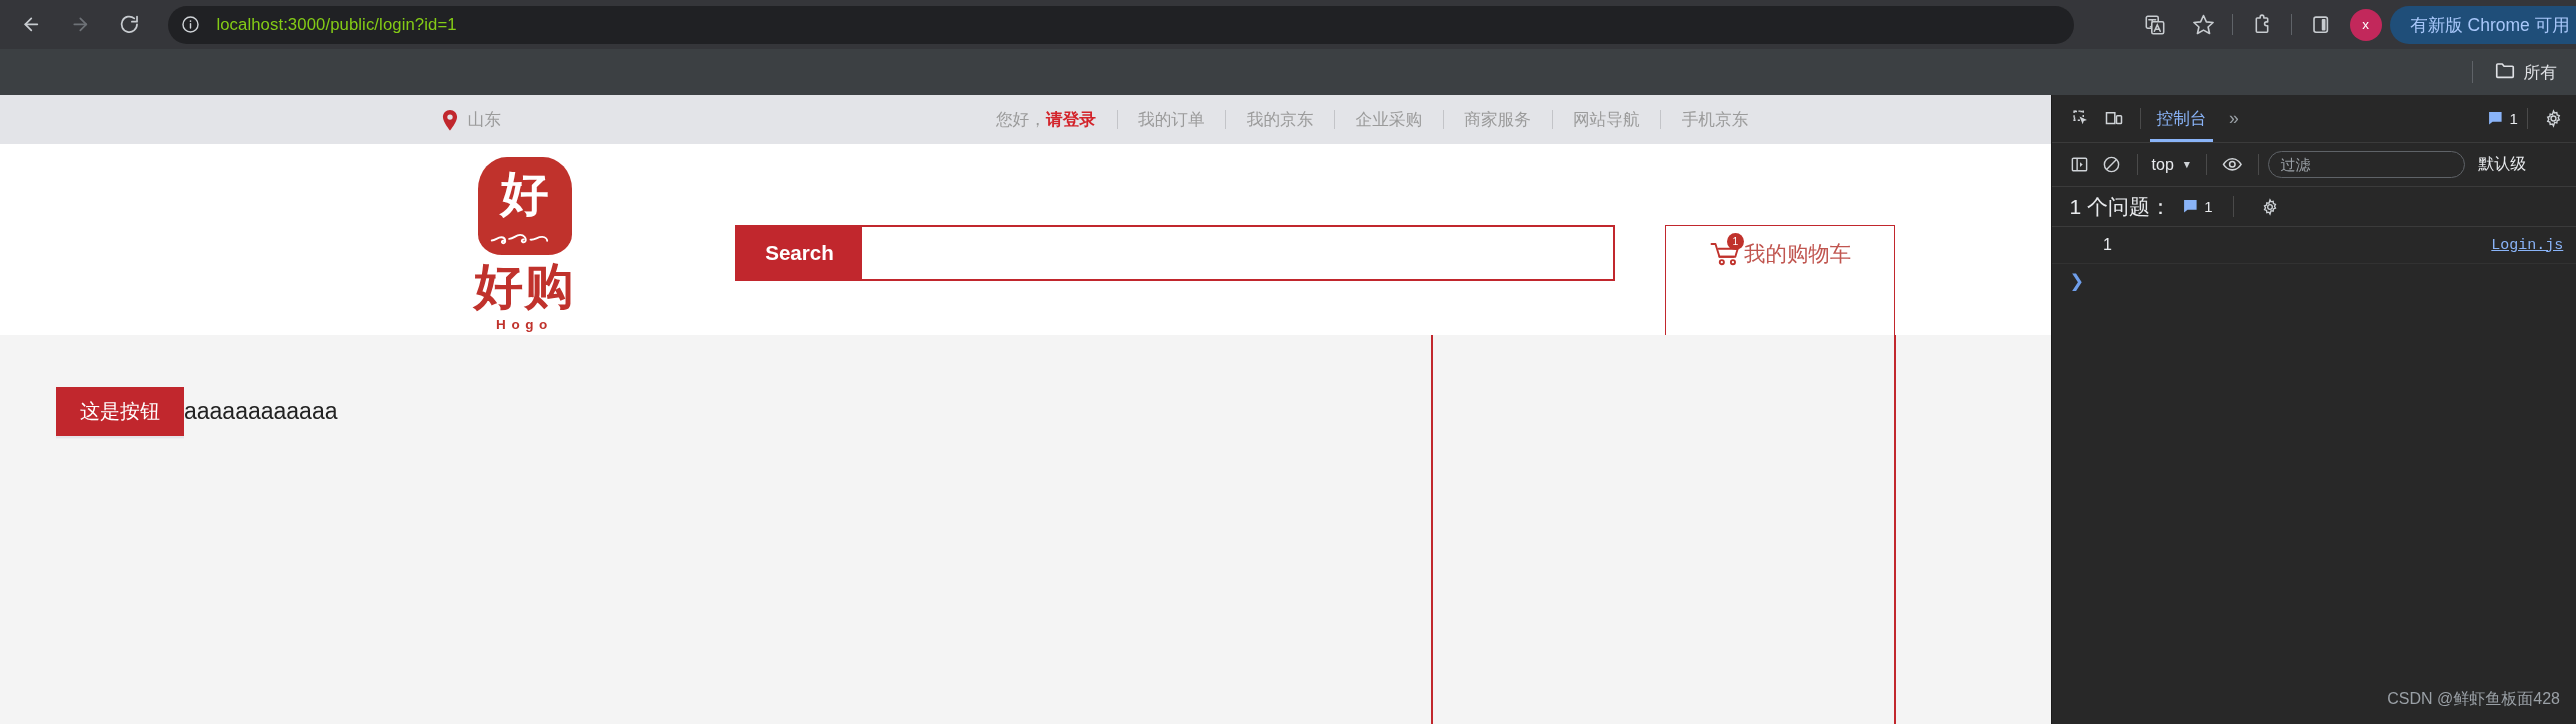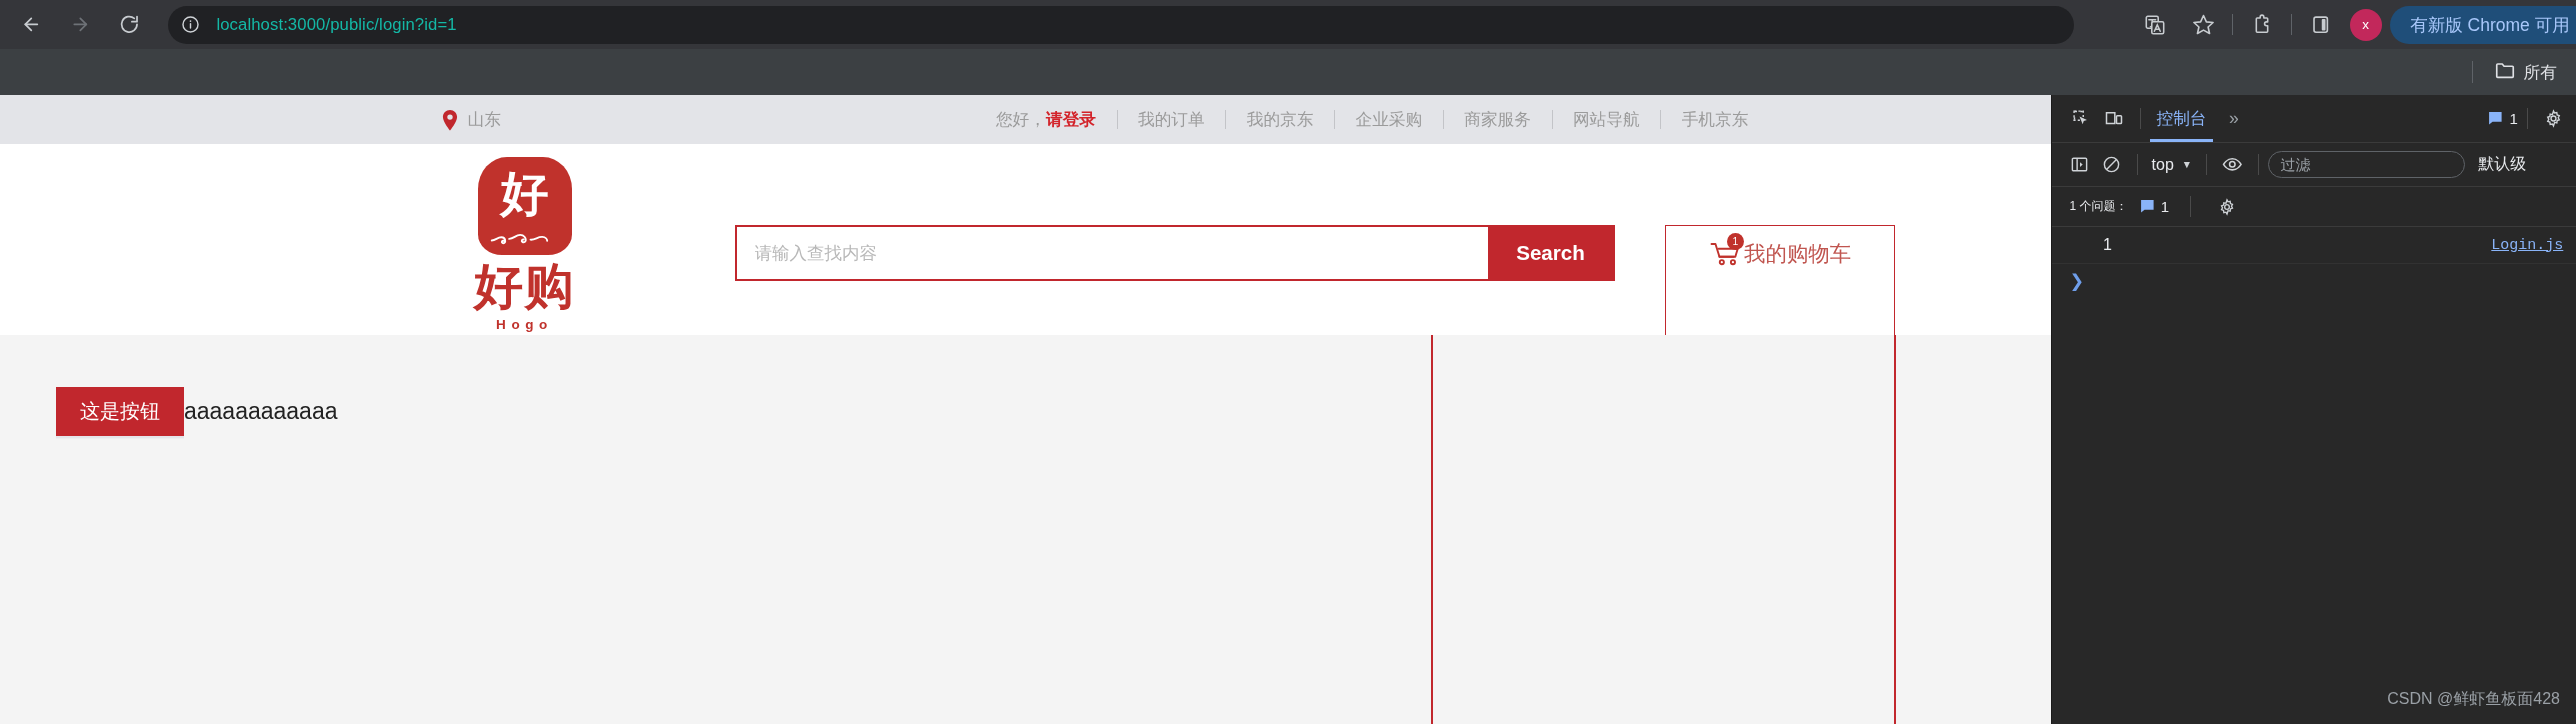--- a/index.html
+++ b/index.html
@@ -28,21 +28,21 @@
     margin-left:17.5px; height:38px; flex:0 0 auto;
     width:1906px; background:#202124; border-radius:19px;
     display:flex; align-items:center; padding:0 4.8px 0 3.2px;
   }
   .omni-info{
     width:33px; height:33px; margin-left:3.2px;
     display:flex; align-items:center; justify-content:center;
     border-radius:50%; color:#cfd3d7;
   }
   .omni-url{
-    color:#14b8a6; font-size:16.7px; margin-left:9.5px;
+    color:#84cc16; font-size:16.7px; margin-left:9.5px;
     white-space:nowrap; letter-spacing:0.1px;
   }
 
   .toolbar-right{
     position:absolute; right:0; top:0; height:49px;
     display:flex; align-items:center;
   }
   .tr-icon{
     width:37px; height:37px; margin:0 5.6px;
     display:flex; align-items:center; justify-content:center;
@@ -226,21 +226,21 @@
     color:#e8eaed; font-size:15px; padding:0 11px; outline:none;
     font-family:"Liberation Sans","DejaVu Sans",sans-serif;
   }
   .dt-filter::placeholder{ color:#9aa0a6; }
   .dt-level{ margin-left:12.7px; font-size:16px; color:#e8eaed; white-space:nowrap; }
 
   .dt-row3{
     height:40px; display:flex; align-items:center;
     padding-left:17.5px; gap:11px; border-bottom:0.8px solid #3b3b3b;
   }
-  .dt-issue-text{ font-size:12px; color:#e8eaed; }
+  .dt-issue-text{ font-size:21px; color:#e8eaed; }
 
   .dt-console{ position:relative; height:auto; }
   .dt-log{
     height:37px; display:flex; align-items:center;
     padding:0 12.7px 0 51px; border-bottom:0.8px solid #323232;
     position:relative;
   }
   .dt-log-val{ font-size:16px; color:#e8eaed; }
   .dt-log-src{
     margin-left:auto; color:#8ab4f8; font-size:15px;
@@ -376,21 +376,20 @@
             <path d="M28 20c6 0 8-5 14-5 5 0 7 4 7 6.5 0 2.2-2.2 3.4-4 2.5-2-1-1-3.6 1.2-3.2" fill="none" stroke="#ffffff" stroke-width="2.4" stroke-linecap="round"></path>
             <path d="M55 21c6 .5 9-4 15-3.5 4 .3 6 3 6 5" fill="none" stroke="#ffffff" stroke-width="2.4" stroke-linecap="round"></path>
             <path d="M4 30c10 3 22 3 32 1s20-3 30-1 20 2 28-1" fill="none" stroke="#ffffff" stroke-width="0"></path>
           </svg>
         </div>
         <div class="logo-word">好购</div>
         <div class="logo-sub">Hogo</div>
       </div>
 
       <div class="search-wrap">
-        <input class="search-input" type="text" value="" placeholder="请输入查找内容" style="">
         <button class="search-btn">Search</button>
       </div>
 
       <div class="cart-box">
         <div class="cart-inner">
           <span class="cart-ico">
             <svg width="32" height="27" viewBox="0 0 40 34" fill="none" stroke="currentColor" stroke-width="2.4" stroke-linecap="round" stroke-linejoin="round">
               <path d="M3 5h5l5 16h18"></path>
               <path d="M12 11h24l-3 10H13"></path>
               <circle cx="16" cy="28" r="2.6"></circle>

